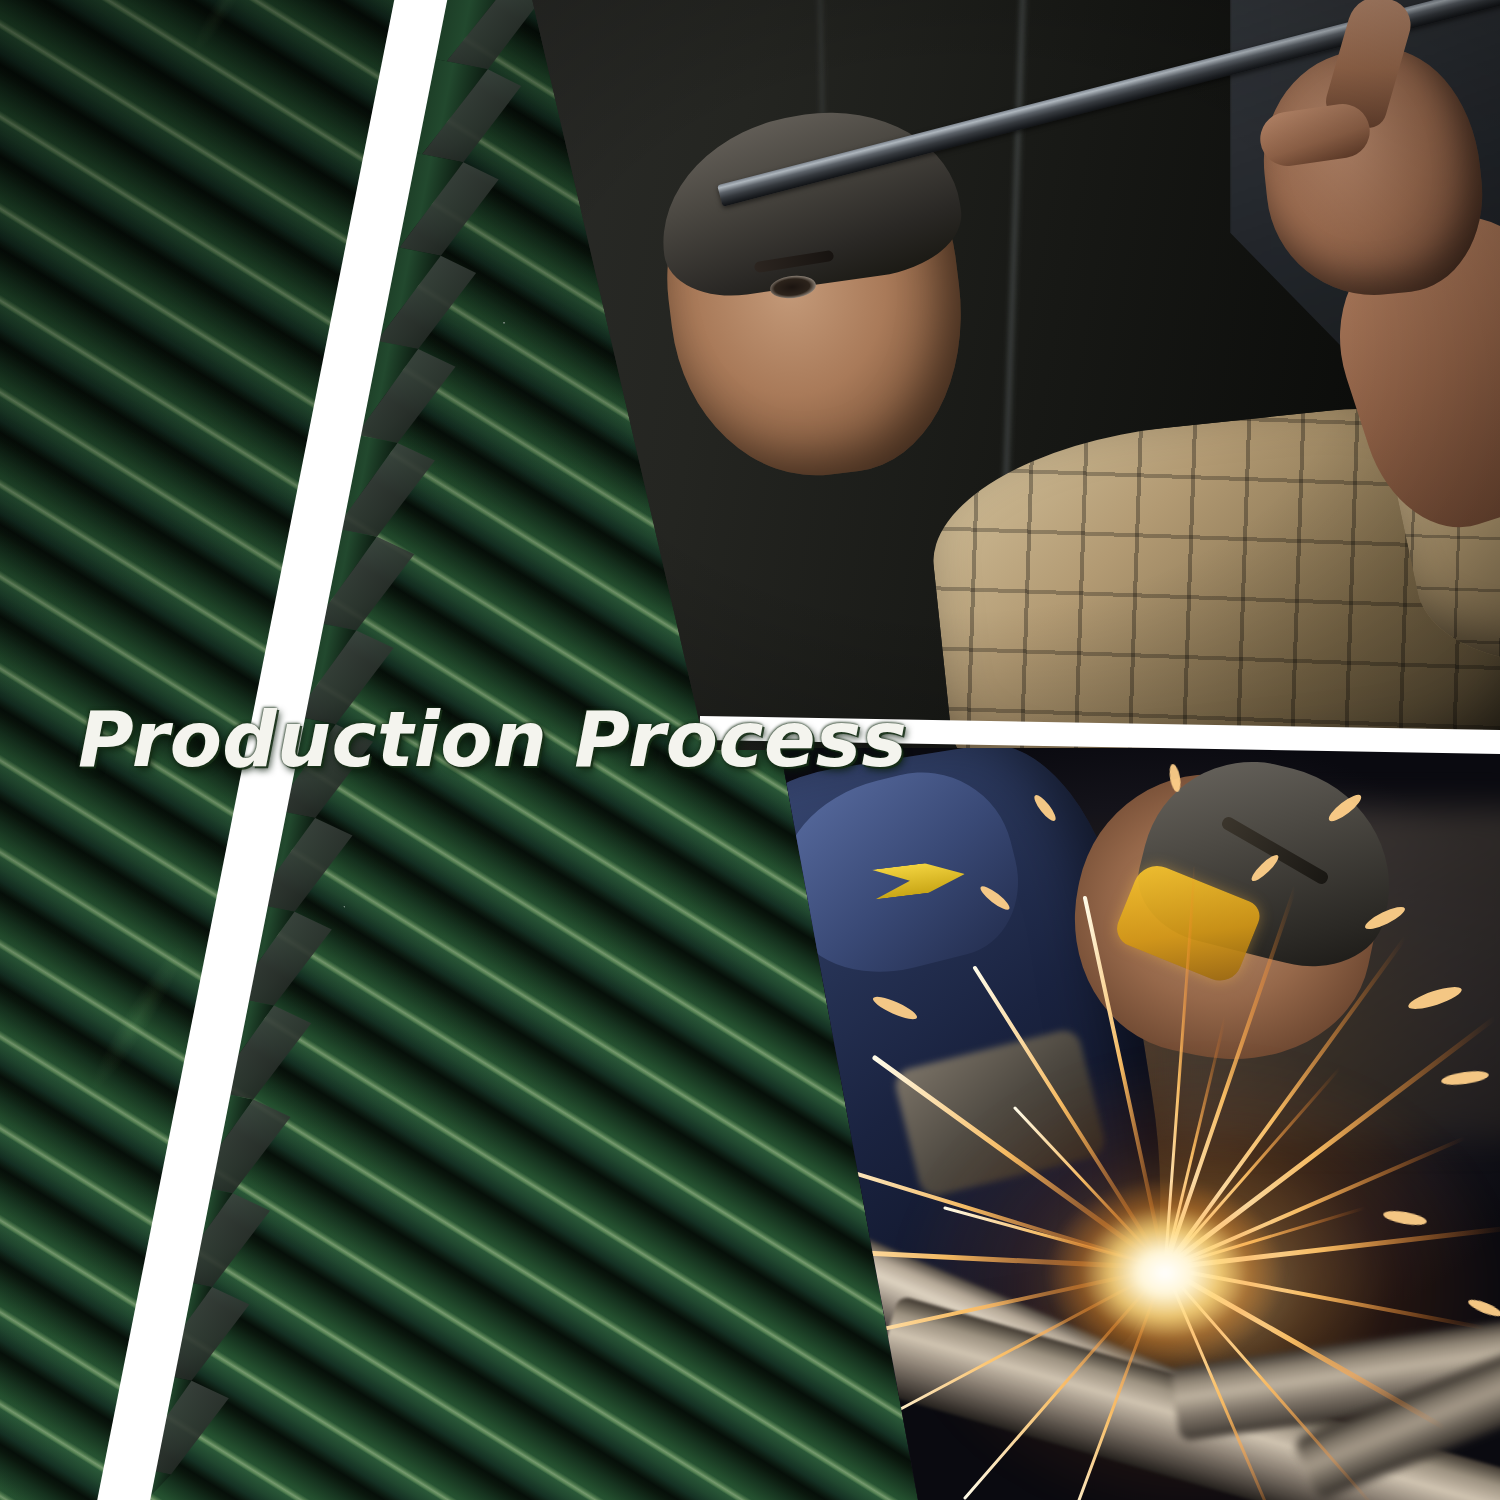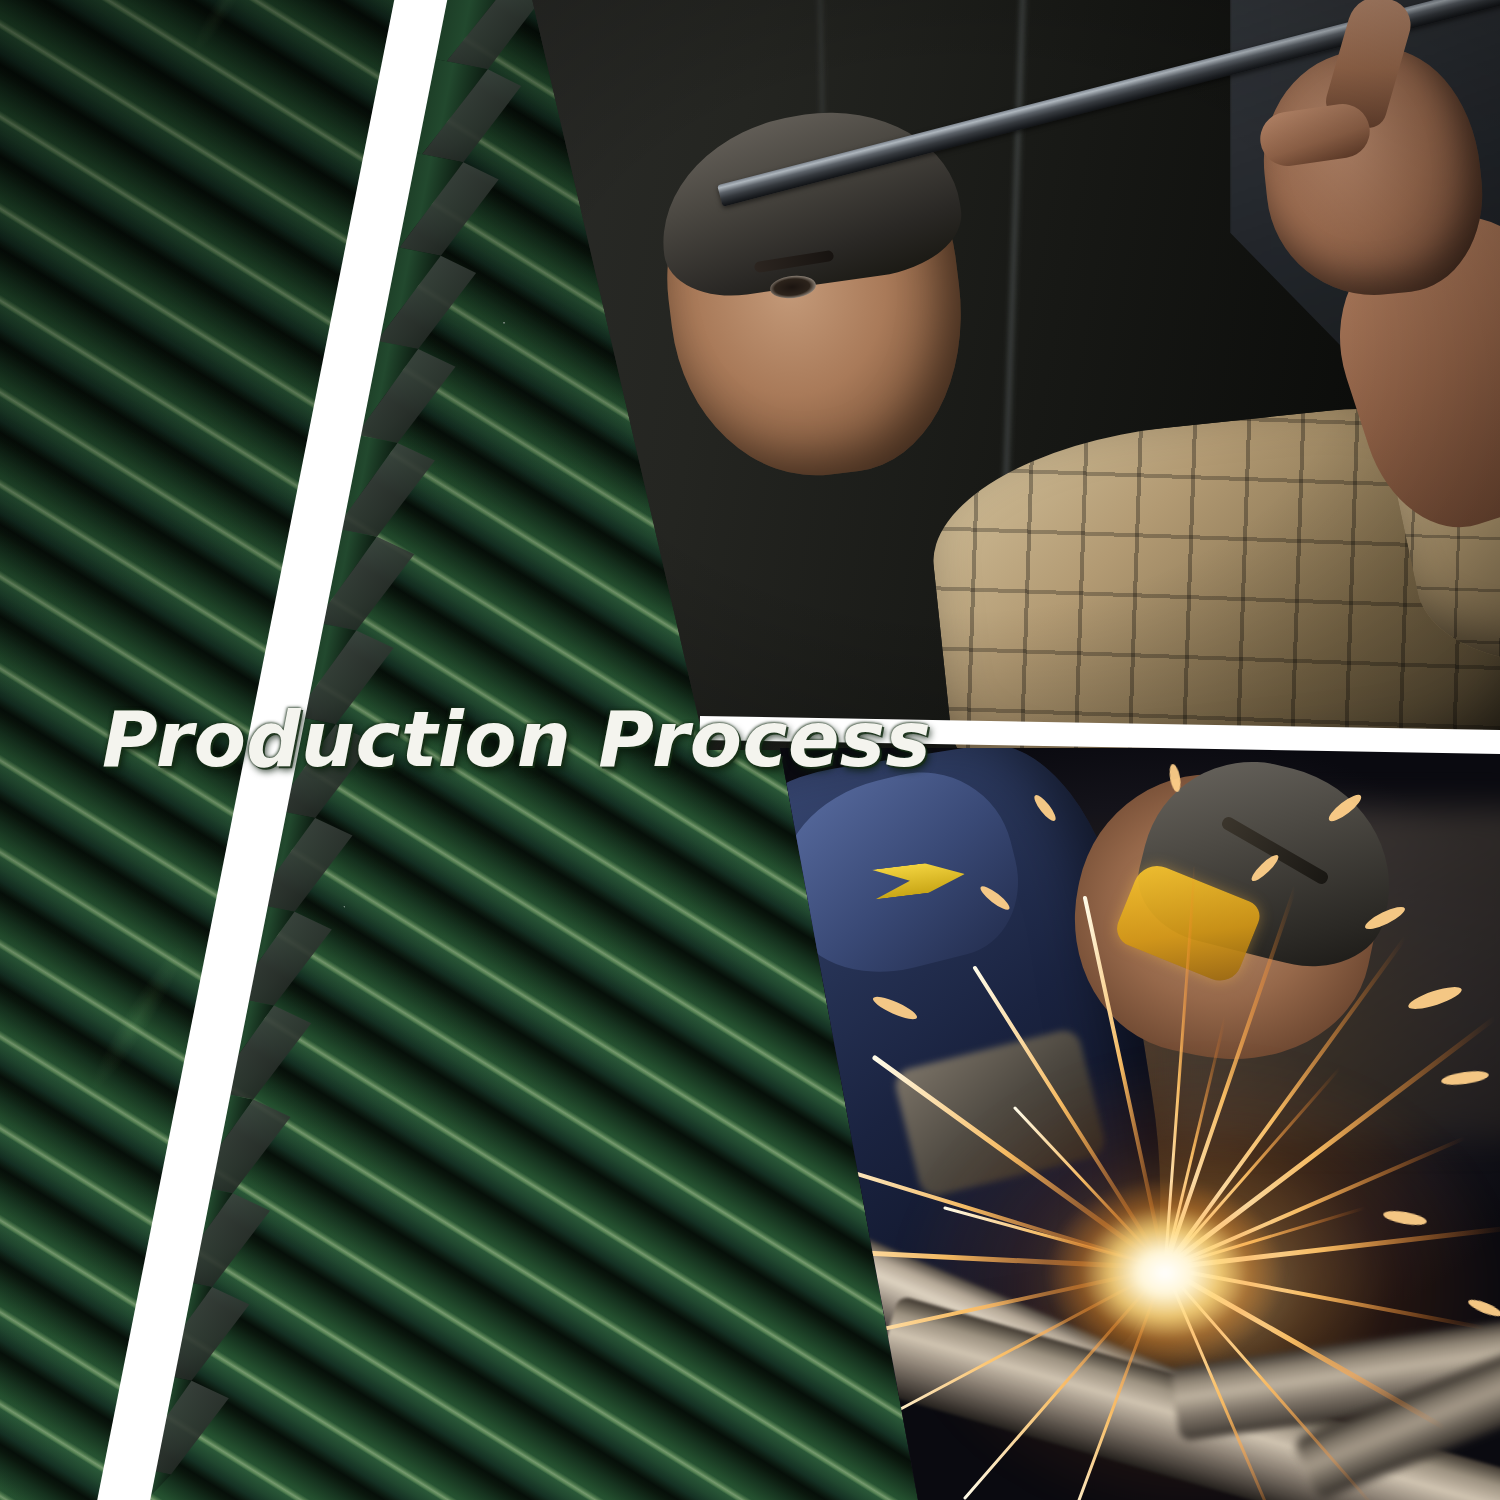--- a/index.html
+++ b/index.html
@@ -367,21 +367,21 @@
     line-height:120px;
     letter-spacing:.4px;
     color:#f4f4ee;
     text-shadow:
        0 0 2px rgba(23,48,24,.95),
        2px 2px 0 rgba(23,48,24,.85),
        3px 4px 7px rgba(10,28,12,.75),
       -1px -1px 3px rgba(23,48,24,.55);
     white-space:nowrap;
   }
-  .headline .line.l2{ margin-top:-6px;margin-left:24px; }
+  .headline .line.l2{ margin-top:-6px; }
 </style>
 </head>
 <body>
 
 <div class="banner">
 
   <div class="left-panel">
     <div class="rod-field">
       <div class="rod-stripes"></div>
       <div class="rod-mottle"></div>

